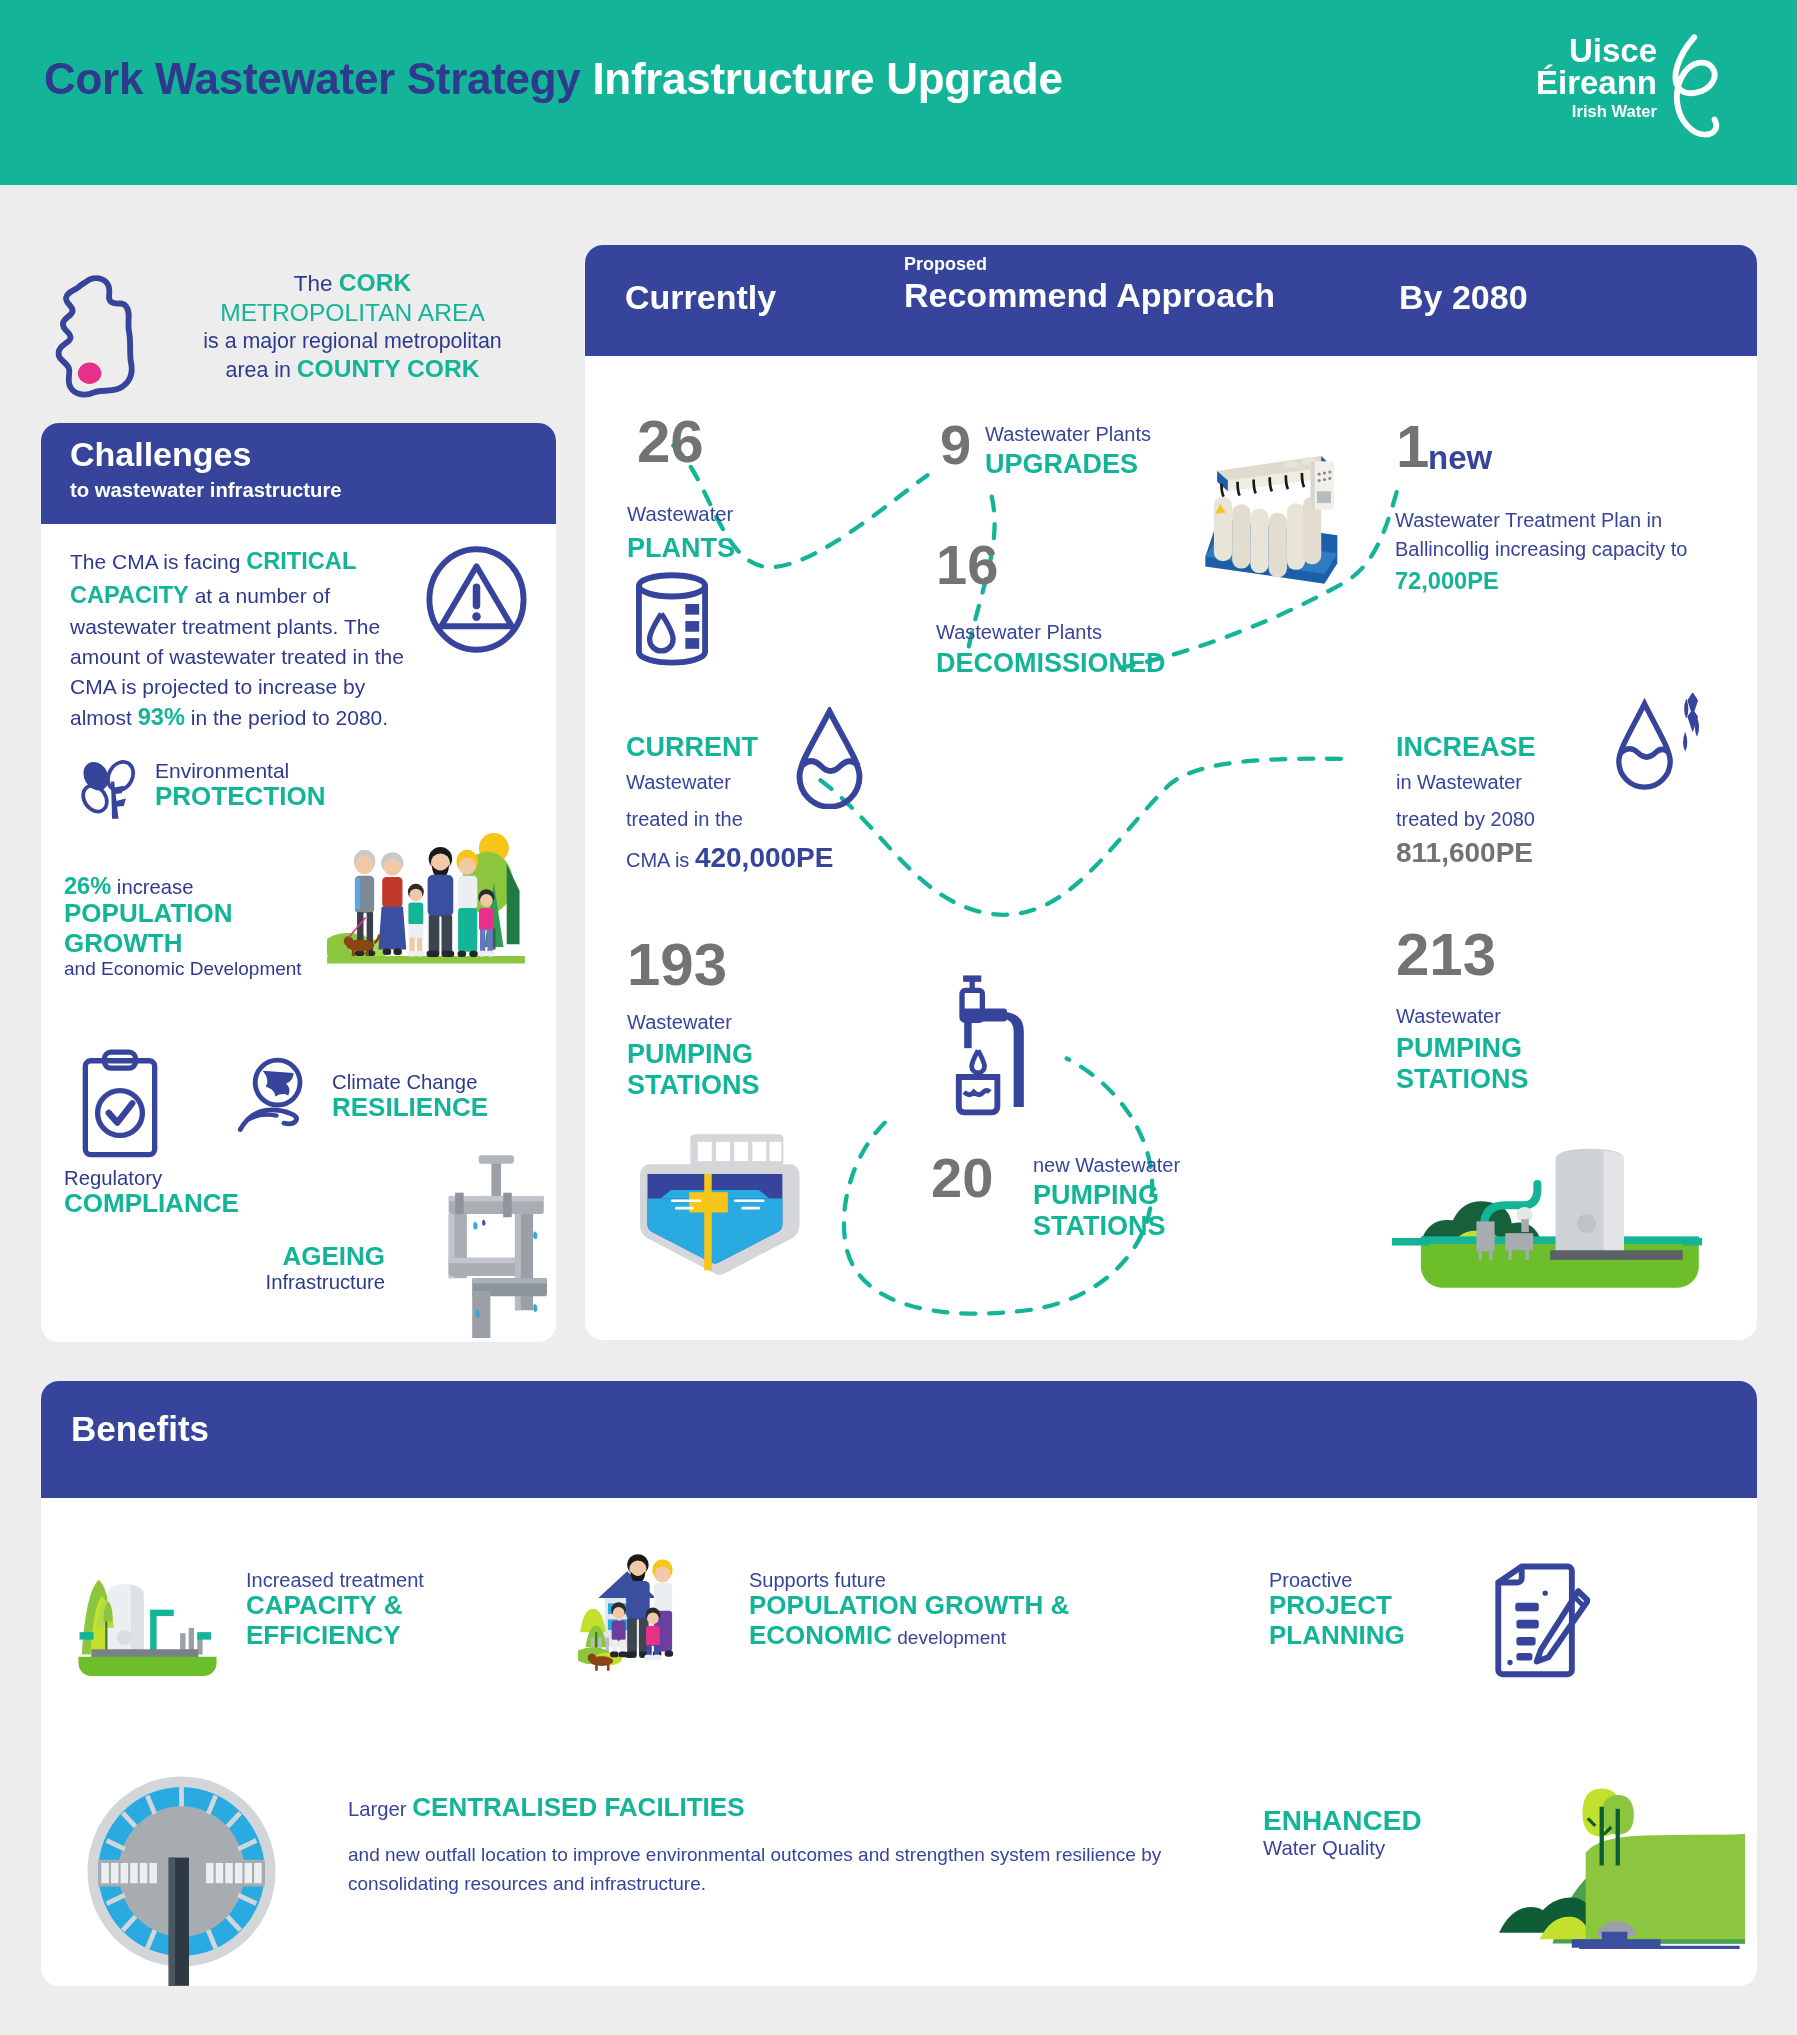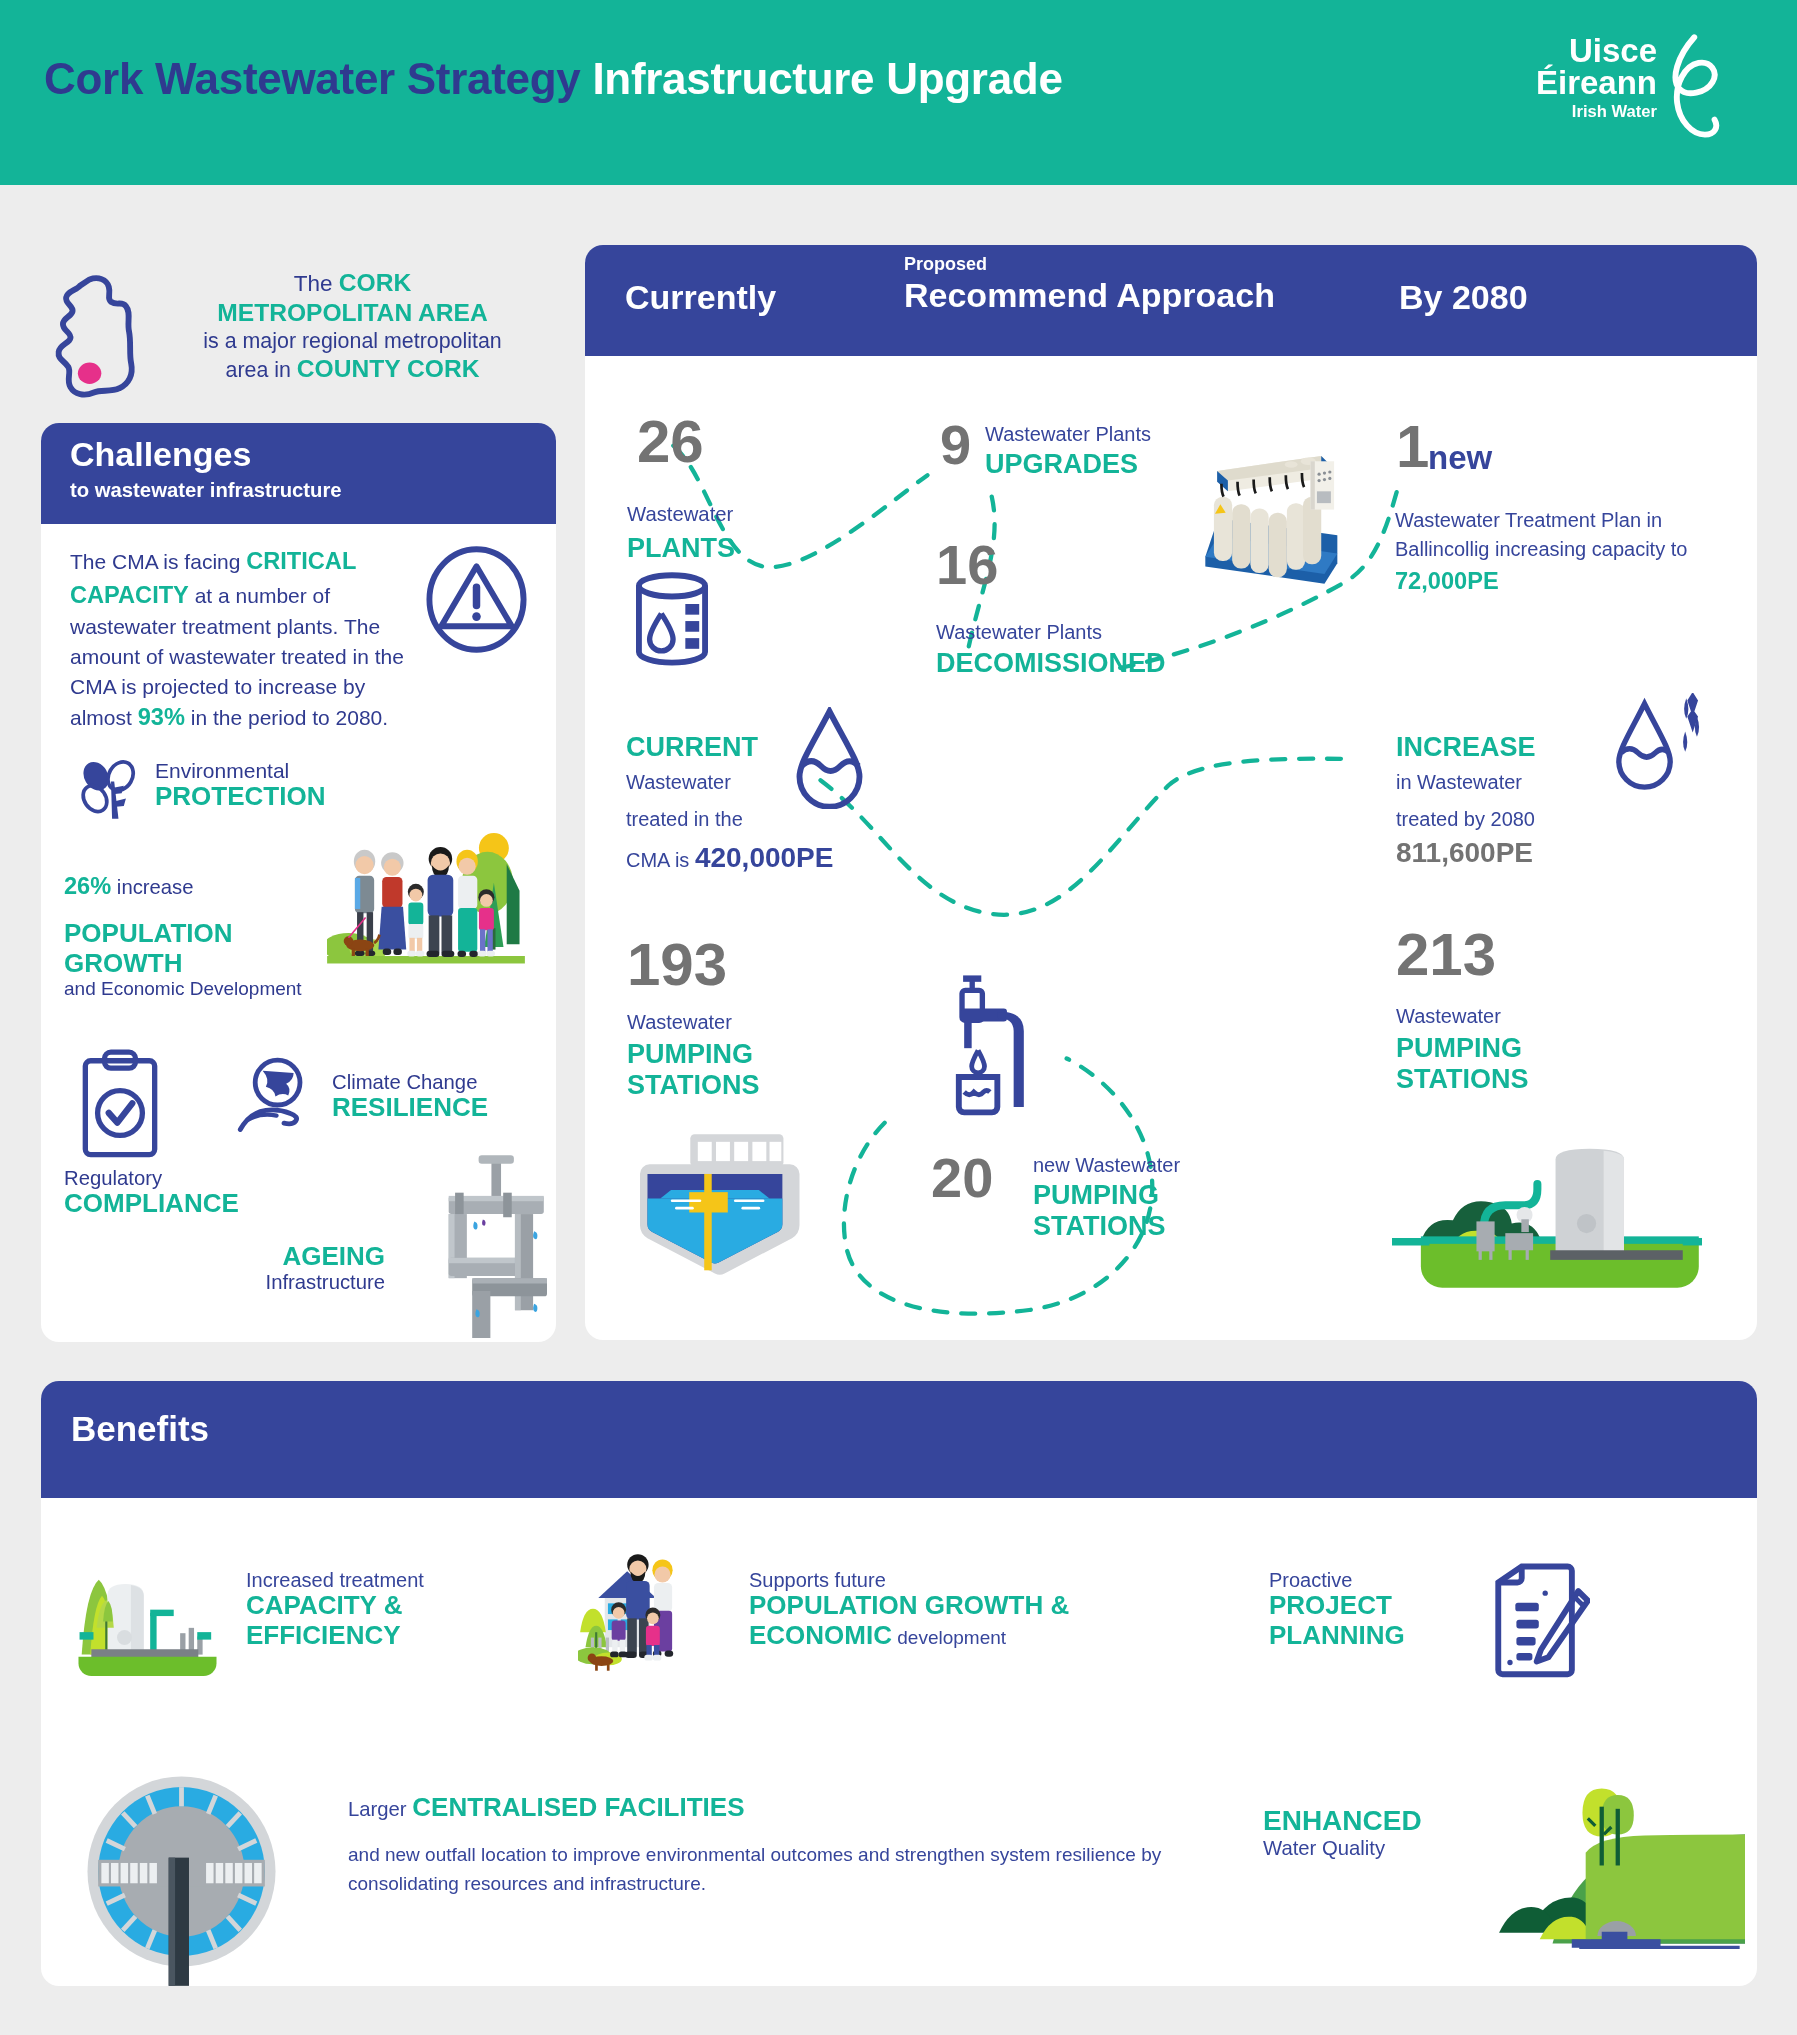--- a/index.html
+++ b/index.html
@@ -39,21 +39,21 @@
     position:absolute;background:#36459b;border-radius:18px 18px 0 0;
     color:#fff;
   }
 
   
   .cork-block{position:absolute;left:37px;top:228px;width:514px;height:155px;margin-top:40px;}
   .cork-map{position:absolute;left:16px;top:5.4px;width:102px;height:128px;}
   .cork-text{position:absolute;left:128px;top:0px;width:375px;text-align:center;line-height:1.22;}
   .cork-l1{font-size:22.5px;}
   .cork-l1 b{font-size:24.6px;color:#13b498;font-weight:bold;}
-  .cork-l2{font-size:24.6px;color:#13b498;font-weight:bold;}
+  .cork-l2{font-size:24.6px;color:#13b498;font-weight:normal;}
   .cork-l3{font-size:21.4px;}
   .cork-l4{font-size:21.4px;}
   .cork-l4 b{font-size:24.6px;color:#13b498;font-weight:bold;}
 
   
   #challenges-card{left:41px;top:423px;width:515px;height:919px;}
   #challenges-head{left:41px;top:423px;width:515px;height:101px;}
   .ch-title{position:absolute;left:29px;top:11.8px;font-size:34px;font-weight:bold;}
   .ch-sub{position:absolute;left:29px;top:56px;font-size:20.3px;font-weight:bold;}
 
@@ -62,21 +62,21 @@
   .warn-icon{position:absolute;left:423px;top:546px;width:107px;height:107px;}
 
   .env-icon{position:absolute;left:79px;top:760px;width:64px;height:59px;}
   .env-text{position:absolute;left:155px;top:759px;line-height:1.1;}
   .env-l1{font-size:21px;}
   .env-l2{font-size:26px;font-weight:bold;color:#13b498;}
 
   .pop-text{position:absolute;left:64px;top:873px;line-height:1.12;}
   .pop-l1{font-size:20.3px;}
   .pop-l1 b{font-size:23.6px;font-weight:bold;color:#13b498;}
-  .pop-l2{font-size:26px;font-weight:bold;color:#13b498;margin-top:20px;}
+  .pop-l2{font-size:26px;font-weight:bold;color:#13b498;}
   .pop-l3{font-size:26px;font-weight:bold;color:#13b498;}
   .pop-l4{font-size:19px;}
   .family-img{position:absolute;left:327px;top:832px;width:198px;height:155px;}
 
   .clip-icon{position:absolute;left:80px;top:1049px;width:80px;height:112px;}
   .reg-text{position:absolute;left:64px;top:1167px;line-height:1.1;}
   .reg-l1{font-size:20.3px;}
   .reg-l2{font-size:26px;font-weight:bold;color:#13b498;}
 
   .globe-icon{position:absolute;left:236px;top:1057px;width:96px;height:80px;}

